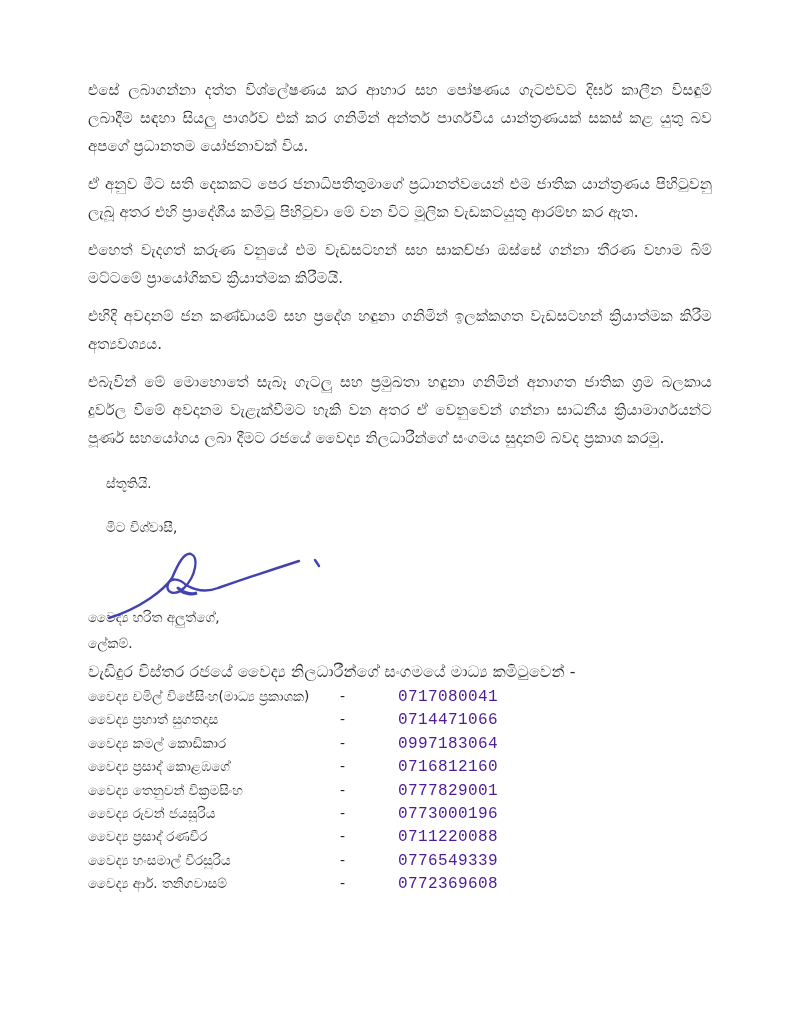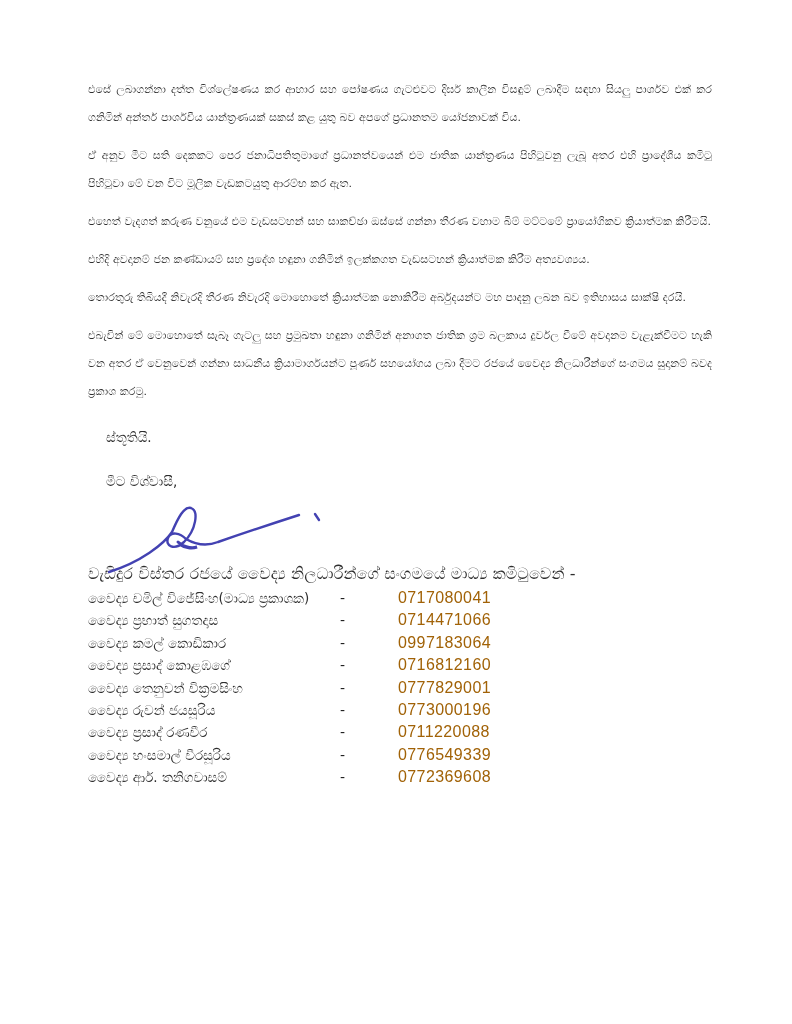--- a/index.html
+++ b/index.html
@@ -4,69 +4,72 @@
 <style>
   html,body{margin:0;padding:0;background:#e8e8e8;}
   .page{
     width:792px;height:1024px;background:#ffffff;margin:0 auto;
     position:relative;overflow:hidden;
     font-family:"DejaVu Sans","Liberation Sans",sans-serif;
     color:#2e2e2e;box-sizing:border-box;
   }
   .content{padding:76px 80px 0 88px;}
   .para{
-    font-size:11px;line-height:28px;text-align:justify;
+    font-size:15px;line-height:28px;text-align:justify;
     margin:0 0 10px 0;letter-spacing:.1px;
   }
   .closing{margin-top:12px;font-size:13.5px;line-height:26px;}
   .closing div{margin:18px;}
   .signature-block{
     position:relative;height:46px;margin:2px 0 0 18px;
   }
   .signature-svg{position:absolute;left:0;top:-10px;pointer-events:none;}
   .signatory{font-size:13.5px;line-height:26px;}
   .contacts-heading{
     margin-top:3px;font-size:16px;line-height:26px;letter-spacing:.1px;
   }
   .contacts-list{}
   .contact-row{display:flex;align-items:baseline;line-height:22.4px;}
   .contact-name{flex:0 0 252px;font-size:13.5px;}
   .contact-sep{flex:0 0 58px;font-size:14px;color:#222;}
   .contact-phone{
-    font-family:Liberation Sans, sans-serif;
-    font-size:16px;color:#a16207;letter-spacing:.4px;
+    font-family:Liberation Mono, monospace;
+    font-size:16px;color:#4c1d95;letter-spacing:.4px;
   }
 </style>
 </head>
 <body>
 
 <div class="page">
   <div class="content">
 
     <p class="para">එසේ ලබාගන්නා දත්ත විශ්ලේෂණය කර ආහාර සහ පෝෂණය ගැටළුවට දිර්ඝ කාලීන විසඳුම් ලබාදීම සඳහා සියලු පාර්ශව එක් කර ගනිමින් අන්තර් පාර්ශවීය යාන්ත්‍රණයක් සකස් කළ යුතු බව අපගේ ප්‍රධානතම යෝජනාවක් විය.</p>
     <p class="para">ඒ අනුව මීට සති දෙකකට පෙර ජනාධිපතිතුමාගේ ප්‍රධානත්වයෙන් එම ජාතික යාන්ත්‍රණය පිහිටුවනු ලැබූ අතර එහි ප්‍රාදේශීය කමිටු පිහිටුවා මේ වන විට මූලික වැඩකටයුතු ආරම්භ කර ඇත.</p>
     <p class="para">එහෙත් වැදගත් කරුණ වනුයේ එම වැඩසටහන් සහ සාකච්ඡා ඔස්සේ ගන්නා තීරණ වහාම බිම් මට්ටමේ ප්‍රායෝගිකව ක්‍රියාත්මක කිරීමයි.</p>
     <p class="para">එහිදි අවදානම් ජන කණ්ඩායම් සහ ප්‍රදේශ හඳුනා ගනිමින් ඉලක්කගත වැඩසටහන් ක්‍රියාත්මක කිරීම අත්‍යවශ්‍යය.</p>
-    <p class="para">තොරතුරු තිබියදී නිවැරදි තීරණ නිවැරදි මොහොතේ ක්‍රියාත්මක නොකිරීම අර්බුදයන්ට මහ පාදනු ලබන බව ඉතිහාසය සාක්ෂි දරයි.</p>
     <p class="para">එබැවින් මේ මොහොතේ සැබෑ ගැටලු සහ ප්‍රමුඛතා හඳුනා ගනිමින් අනාගත ජාතික ශ්‍රම බලකාය දුර්වල වීමේ අවදානම වැළැක්වීමට හැකි වන අතර ඒ වෙනුවෙන් ගන්නා සාධනීය ක්‍රියාමාර්ගයන්ට පූර්ණ සහයෝගය ලබා දීමට රජයේ වෛද්‍ය නිලධාරීන්ගේ සංගමය සුදානම් බවද ප්‍රකාශ කරමු.</p>
 
     <div class="closing">
       <div>ස්තූතියි.</div>
       <div>මීට විශ්වාසී,</div>
     </div>
 
     <div class="signature-block">
       <svg class="signature-svg" width="250" height="80" viewBox="0 0 250 80" fill="none">
         <path d="M3,70 C35,60 58,42 66,30 C72,16 78,4 85,6 C93,9 90,28 78,40 C68,49 59,44 62,36 C65,29 74,31 80,37" stroke="#4342b2" stroke-width="2.4" stroke-linecap="round" fill="none"></path>
         <path d="M80,37 C92,44 102,44 112,40 C138,31 165,22 193,13" stroke="#4342b2" stroke-width="2.4" stroke-linecap="round" fill="none"></path>
         <path d="M72,40 c4,4 12,7 19,5 c-5,2 -12,1 -16,-2" stroke="#4342b2" stroke-width="3" stroke-linecap="round" fill="none"></path>
         <path d="M209,12 l4,6" stroke="#4342b2" stroke-width="2.4" stroke-linecap="round"></path>
       </svg>
     </div>
 
+    <div class="signatory">
+      <div>වෛද්‍ය හරිත අලුත්ගේ,</div>
+      <div>ලේකම්.</div>
+    </div>
 
     <div class="contacts-heading">වැඩිදුර විස්තර රජයේ වෛද්‍ය නිලධාරීන්ගේ සංගමයේ මාධ්‍ය කමිටුවෙන් -</div>
 
     <div class="contacts-list">
       <div class="contact-row">
         <span class="contact-name">වෛද්‍ය චමිල් විජේසිංහ(මාධ්‍ය ප්‍රකාශක)</span>
         <span class="contact-sep">-</span>
         <span class="contact-phone">0717080041</span>
       </div>
       <div class="contact-row">

